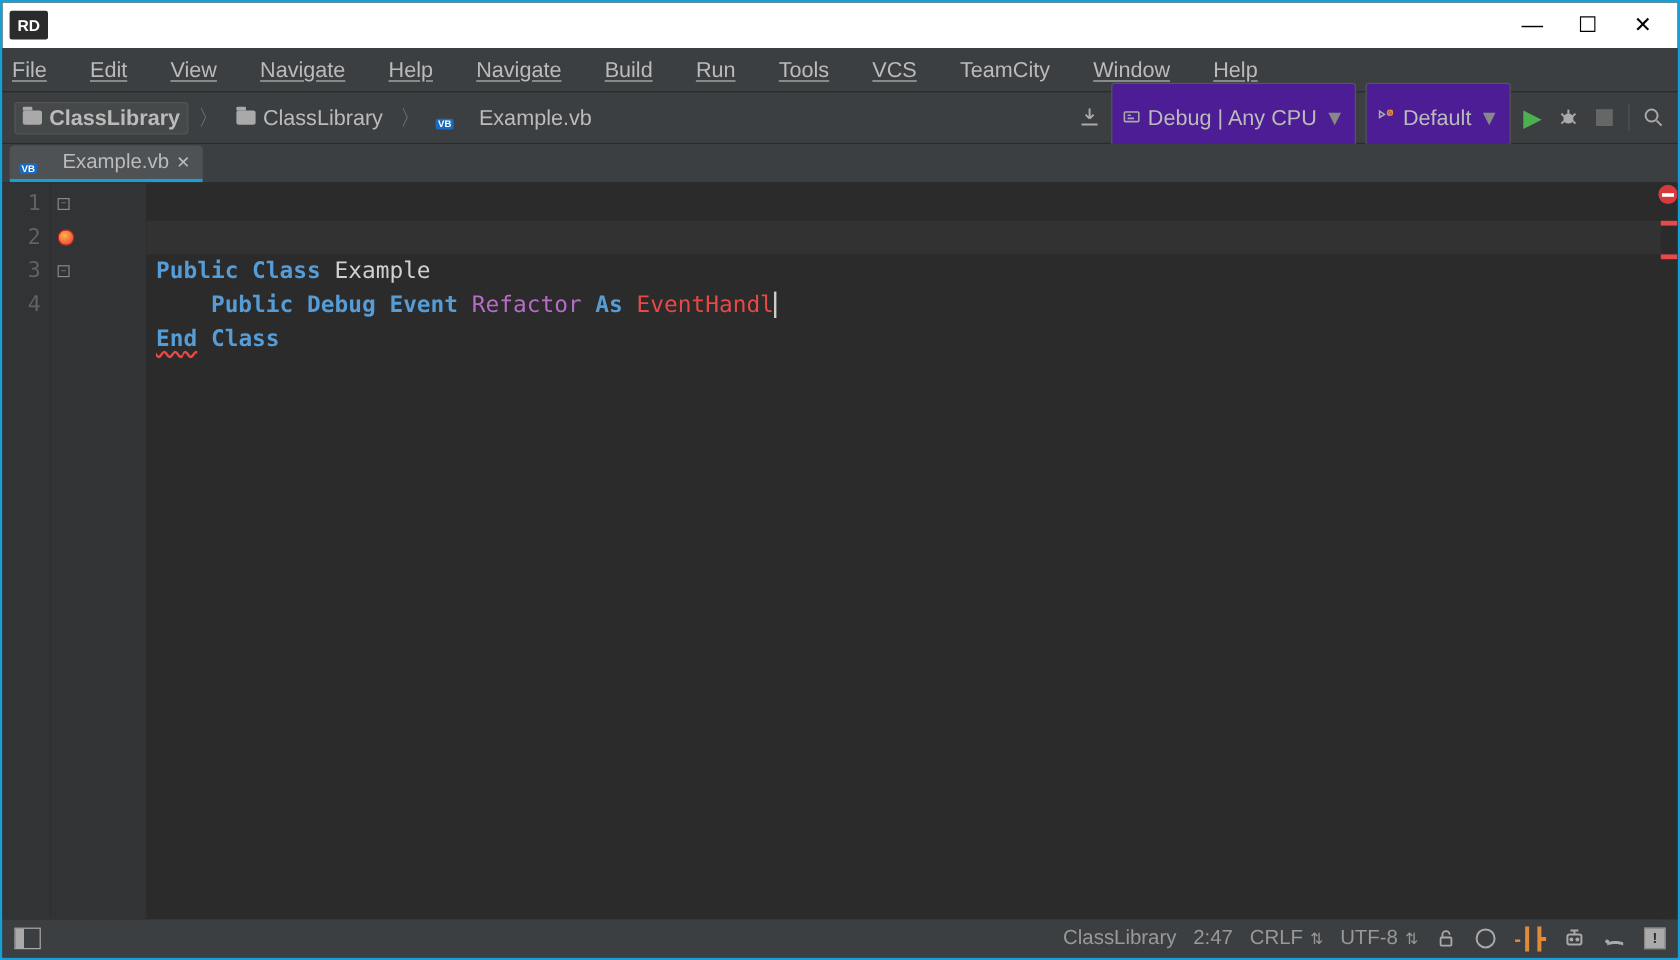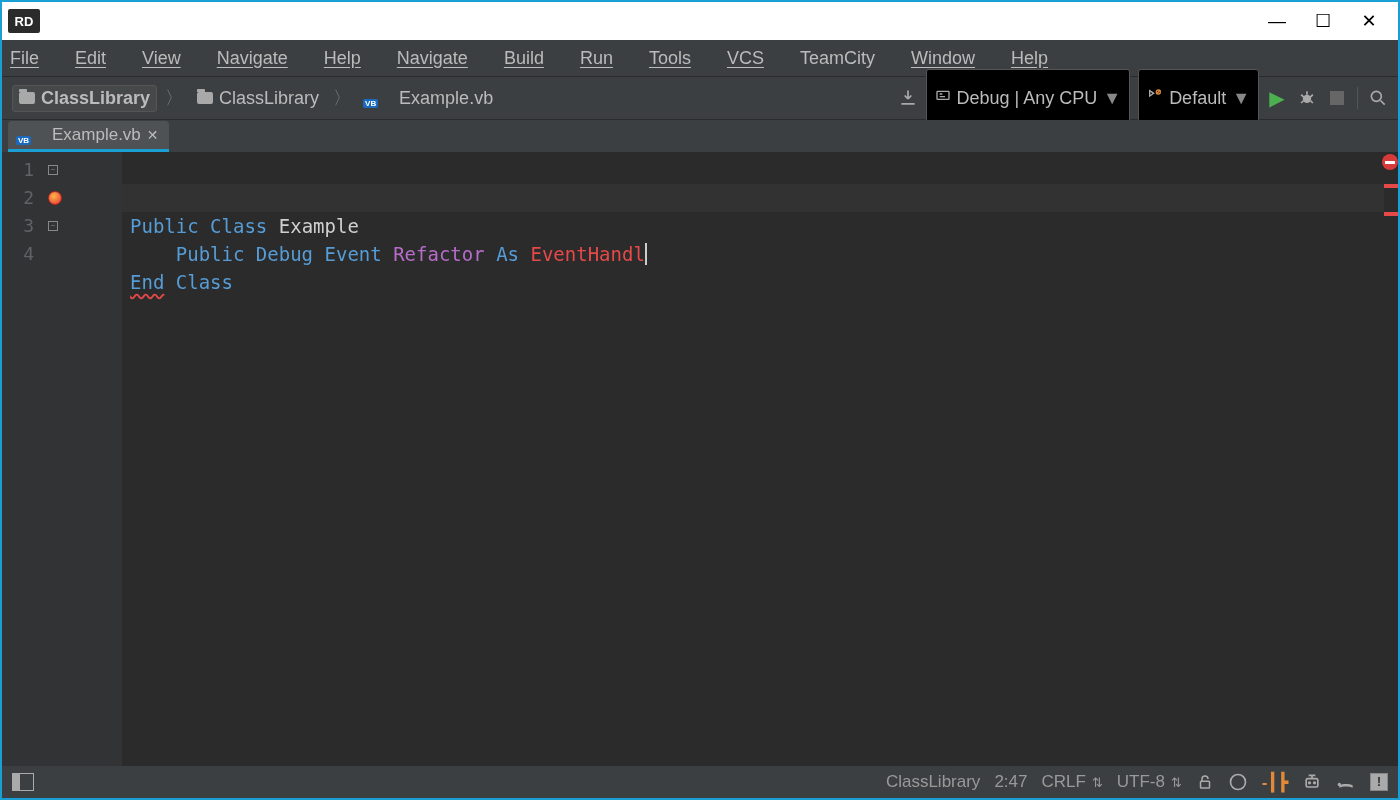--- a/index.html
+++ b/index.html
@@ -65,21 +65,21 @@
 }
 .crumb { display: inline-flex; align-items: center; gap: 6px; padding: 2px 6px; border-radius: 3px;}
 .crumb.first { border: 1px solid #555; background:#45494a;}
 .crumb-sep { color: #777; }
 .icon-folder { width: 16px; height: 12px; background: #a9a9a9; display:inline-block; border-radius:2px; position:relative;}
 .icon-folder::before { content:""; position:absolute; top:-3px; left:0; width:8px; height:3px; background:#a9a9a9; border-radius:1px 1px 0 0;}
 .icon-vb { width:16px; height:16px; display:inline-flex; align-items:flex-end; justify-content:flex-start; position:relative;padding-left:28px;}
 .icon-vb .page { width:14px; height:16px; background:#c0c0c0; border-radius:1px; position:relative;}
 .icon-vb .vb-badge { position:absolute; bottom:-2px; left:-2px; background:#1a6bbf; color:#fff; font-size:8px; padding:0 2px; border-radius:2px; font-weight:bold;}
 .navbar .flex { flex:1; }
-.toolbar-btn { display:inline-flex; align-items:flex-start; gap:6px; padding:18px 8px; border:1px solid #555; border-radius:3px; background:#000000;}
+.toolbar-btn { display:inline-flex; align-items:center; gap:6px; padding:18px 8px; border:1px solid #555; border-radius:3px; background:#4c1d95;}
 .tool-icon { width:20px; height:20px; display:inline-flex; align-items:center; justify-content:center;}
 .toolbar-group { display:flex; align-items:center; gap:10px; }
 .play { color:#4caf50; font-size:20px; }
 .stop { width:14px; height:14px; background:#666; display:inline-block;}
 .search-ic svg { width:20px; height:20px; }
 .tabbar {
   background: #3c3f41;
   height: 32px;
   display: flex;
   align-items: flex-end;
@@ -125,21 +125,21 @@
 .code-area {
   flex:1;
   font-family: "Consolas", monospace;
   font-size:19px;
   line-height:28px;
   padding:4px 0 0 8px;
   white-space:pre;
   color:#a9b7c6;
   position:relative;
 }
-.kw { color:#569cd6; }
+.kw { color:#569cd6;font-weight:bold; }
 .id { color:#d0d0d0; }
 .ev { color:#b66cc8; }
 .err { color:#e74848; }
 .current-line { background:#323232; position:absolute; left:0; right:0; height:28px; }
 .caret { border-right:2px solid #ccc; animation:blink 1s steps(1) infinite;}
 @keyframes blink { 50% { border-color:transparent; } }
 .squiggle { text-decoration: underline wavy #e74848; text-underline-offset:4px;}
 .rmargin { position:absolute; right:0; top:0; bottom:0; width:14px; background:#2b2b2b;}
 .rm-stop { position:absolute; right:0; top:2px; width:16px; height:16px; background:#d63a3a; border-radius:50%; display:flex; align-items:center; justify-content:center; color:#fff; font-size:12px;}
 .rm-stop::after{content:""; width:10px; height:3px; background:#fff;}

